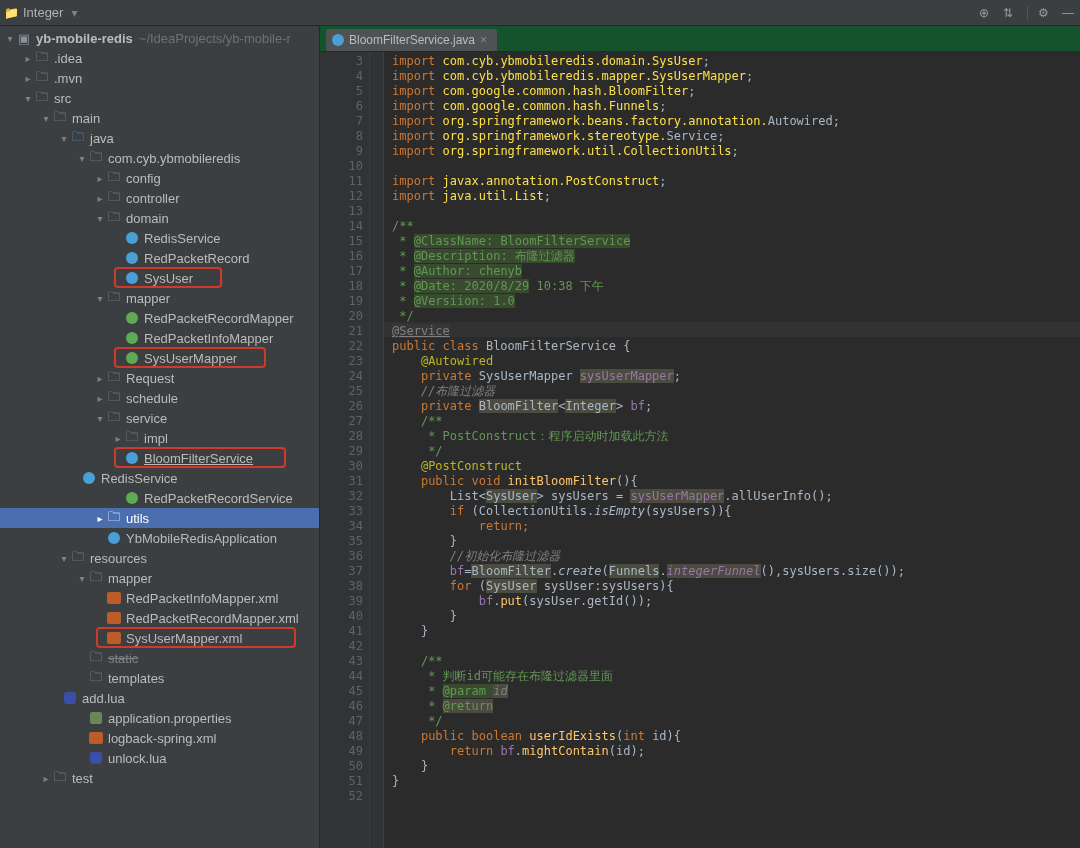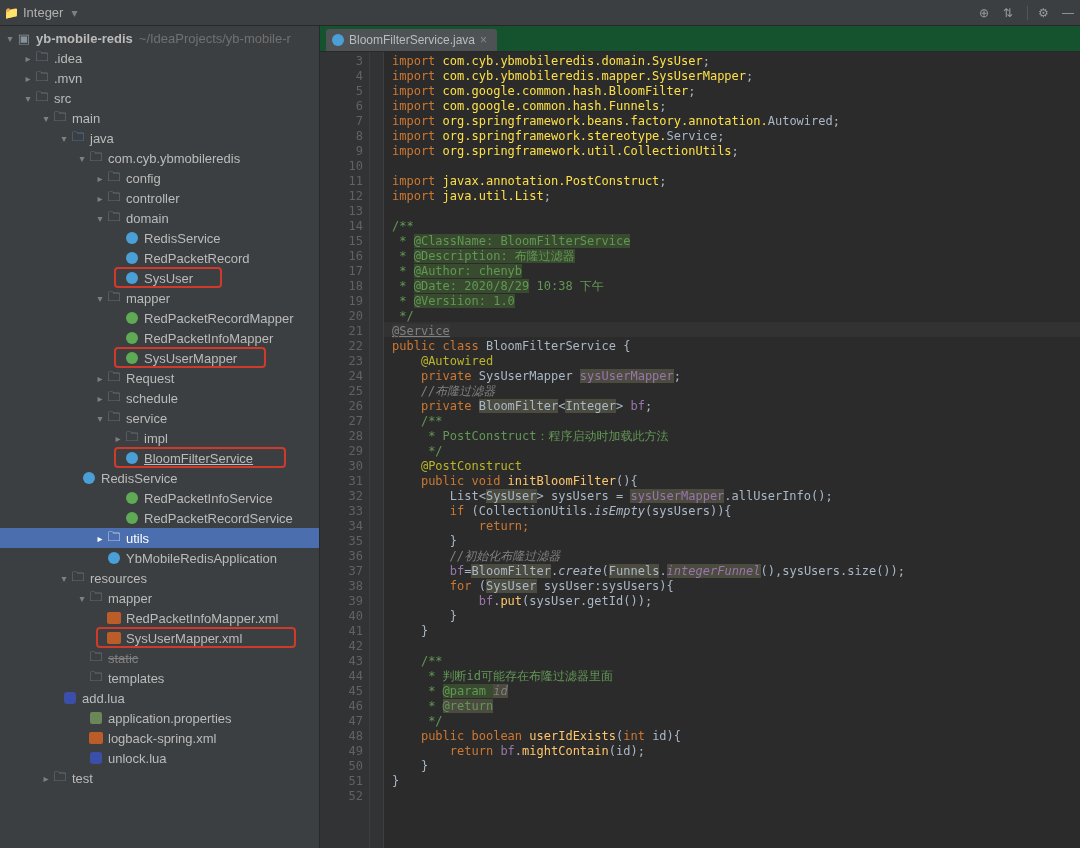--- a/index.html
+++ b/index.html
@@ -267,26 +267,20 @@
       <div class="tree-row" style="padding-left:81px;">
           <span class="icon">
             <span class="java-icon java-c"></span>
           </span>
           <span class="row-text">RedisService</span>
         </div>
       <div class="tree-row" style="padding-left:124px;">
           <span class="icon">
             <span class="java-icon java-i"></span>
           </span>
-          <span class="row-text">RedPacketInfoService</span>
-        </div>
-      <div class="tree-row" style="padding-left:124px;">
-          <span class="icon">
-            <span class="java-icon java-i"></span>
-          </span>
           <span class="row-text">RedPacketRecordService</span>
         </div>
       <div class="tree-row selected" style="padding-left:94px;">
           <span class="arrow" style="color:#fff;">▸</span>
           <span class="icon" style="color:#fff;">🗀</span>
           <span class="row-text" style="color:#fff;">utils</span>
         </div>
       <div class="tree-row" style="padding-left:106px;">
           <span class="icon">
             <span class="java-icon java-c"></span>
@@ -301,20 +295,26 @@
       <div class="tree-row" style="padding-left:76px;">
           <span class="arrow">▾</span>
           <span class="icon folder-icon">🗀</span>
           <span class="row-text">mapper</span>
         </div>
       <div class="tree-row" style="padding-left:106px;">
           <span class="icon">
             <span class="xml-icon"></span>
           </span>
           <span class="row-text">RedPacketInfoMapper.xml</span>
+        </div>
+      <div class="tree-row" style="padding-left:106px;">
+          <span class="icon">
+            <span class="xml-icon"></span>
+          </span>
+          <span class="row-text">RedPacketRecordMapper.xml</span>
         </div>
       <div class="tree-row" style="padding-left:106px;">
         <span class="icon">
             <span class="xml-icon"></span>
           </span>
           <span class="row-text">SysUserMapper.xml</span>
         <span class="red-box" style="left:96px;top:-1px;width:200px;height:21px;"></span>
       </div>
       <div class="tree-row" style="padding-left:88px;">
           <span class="icon folder-icon">🗀</span>

